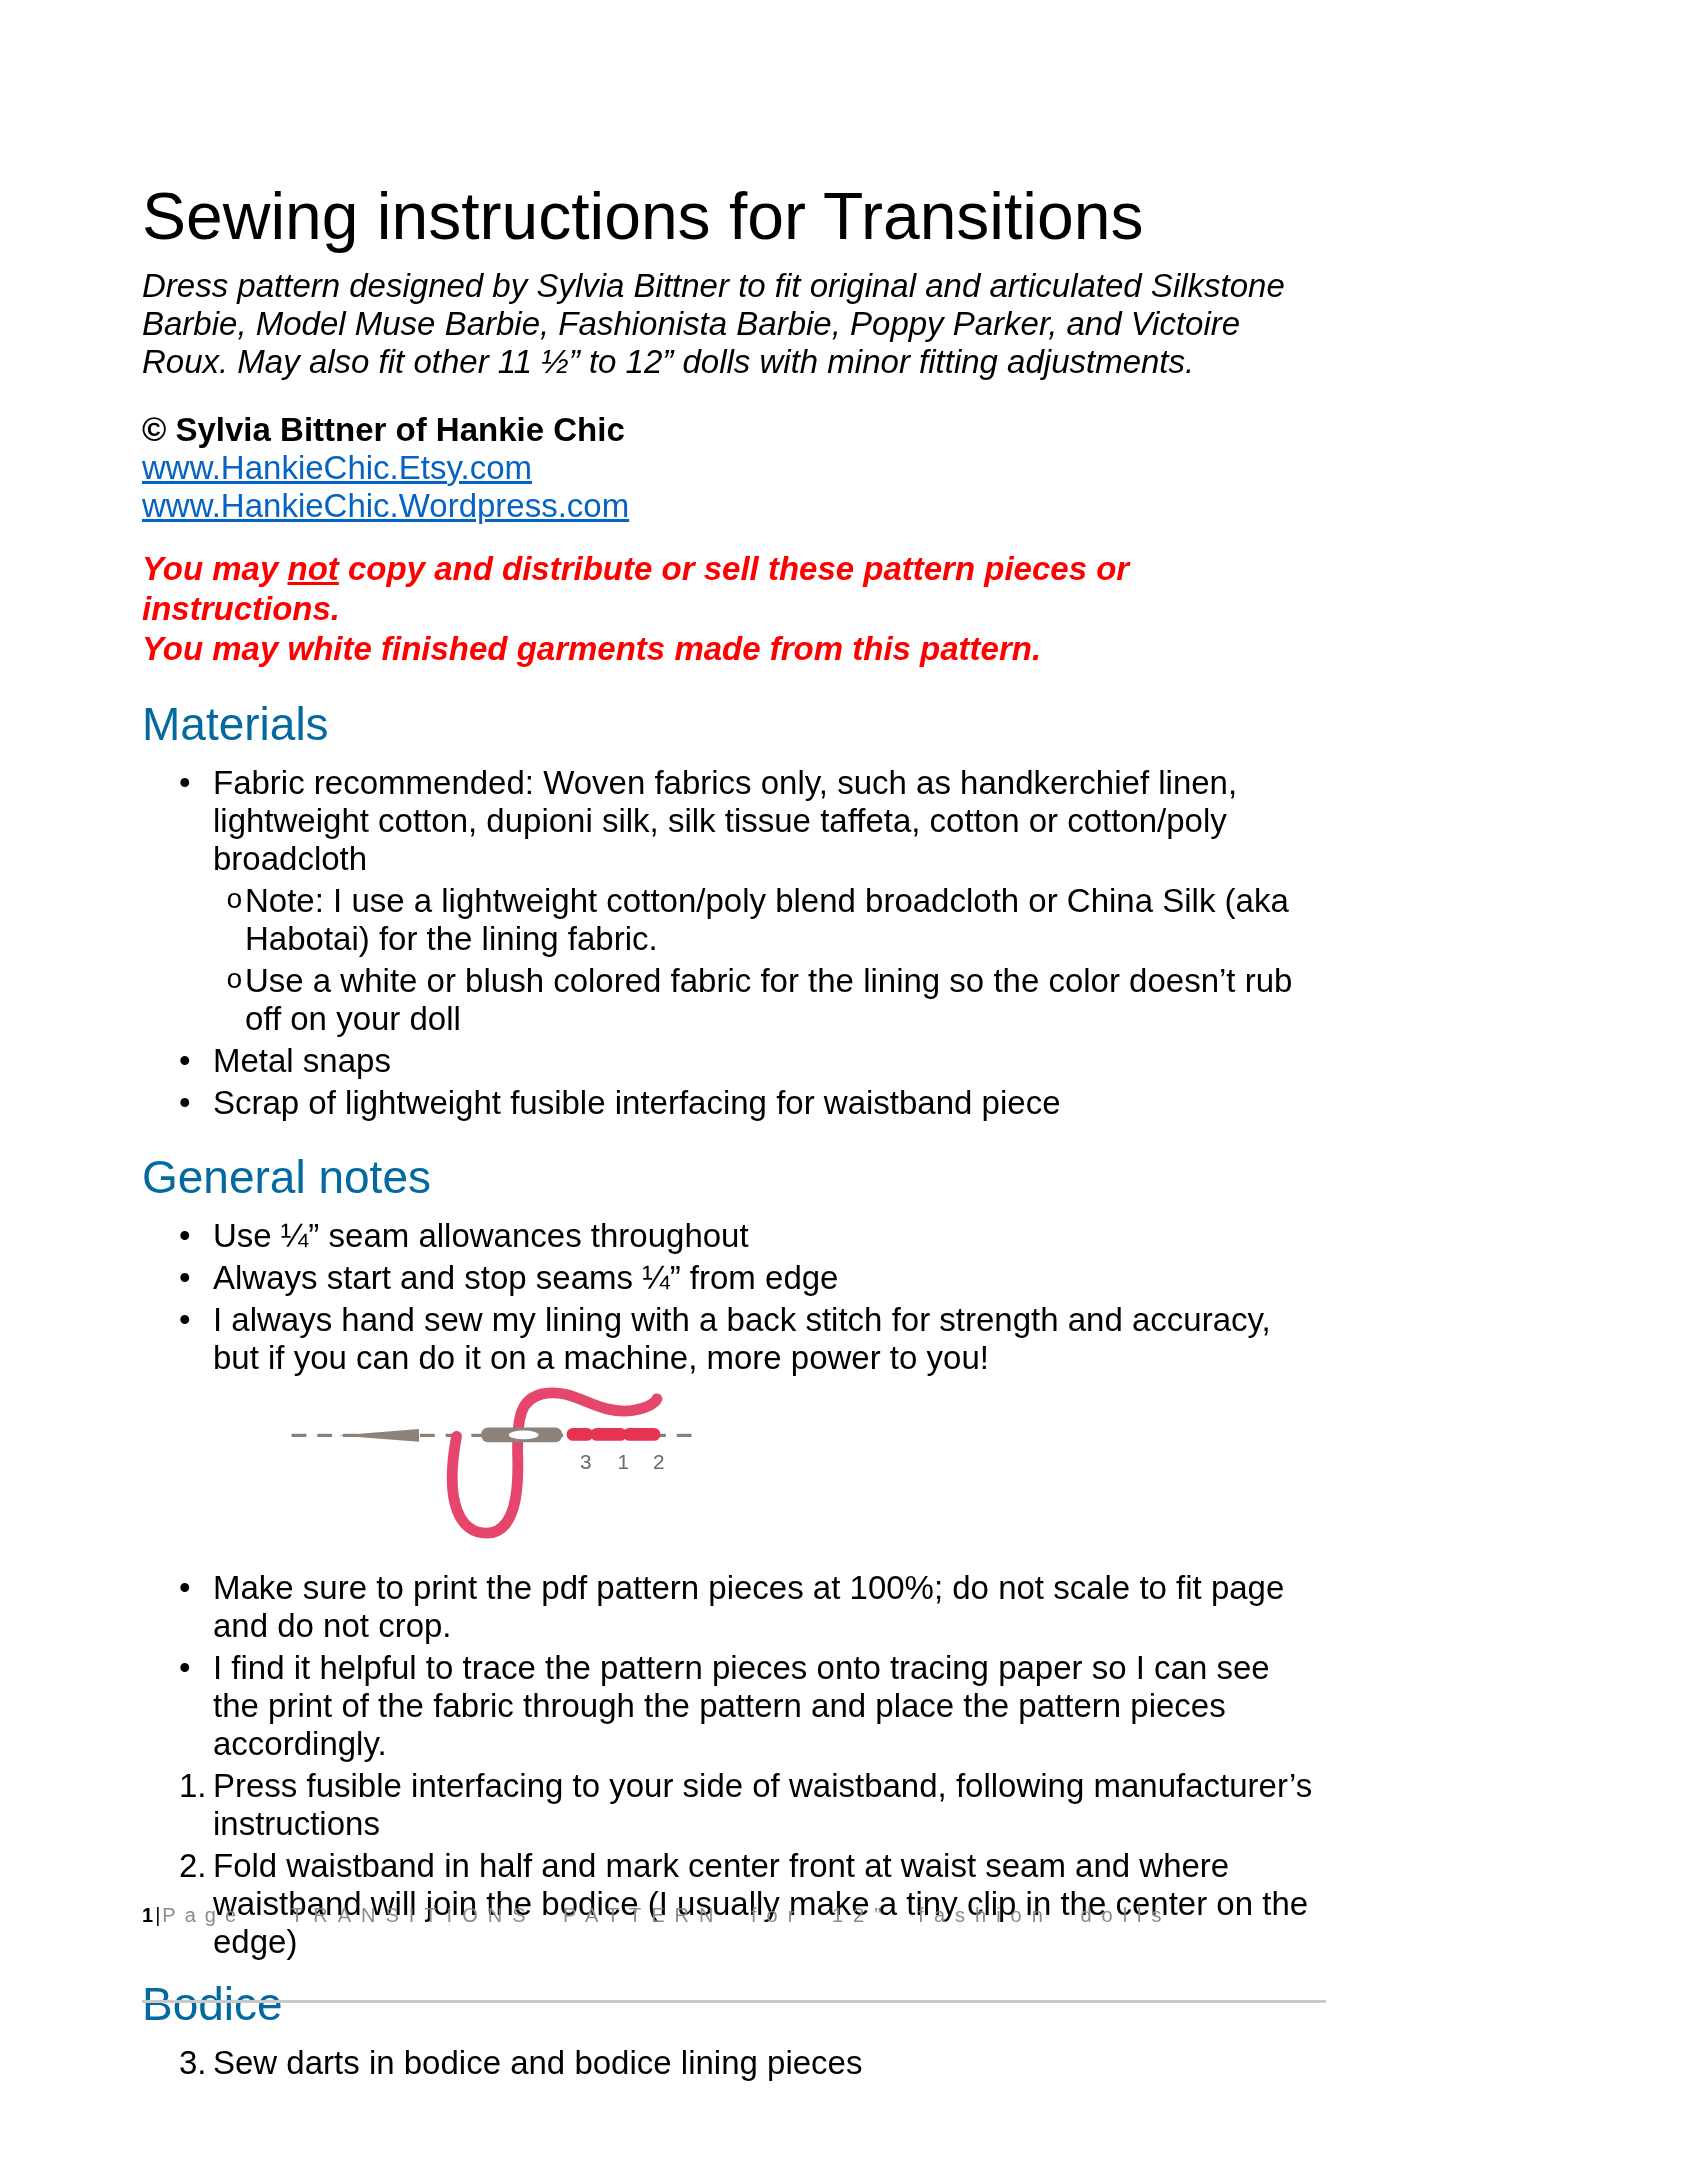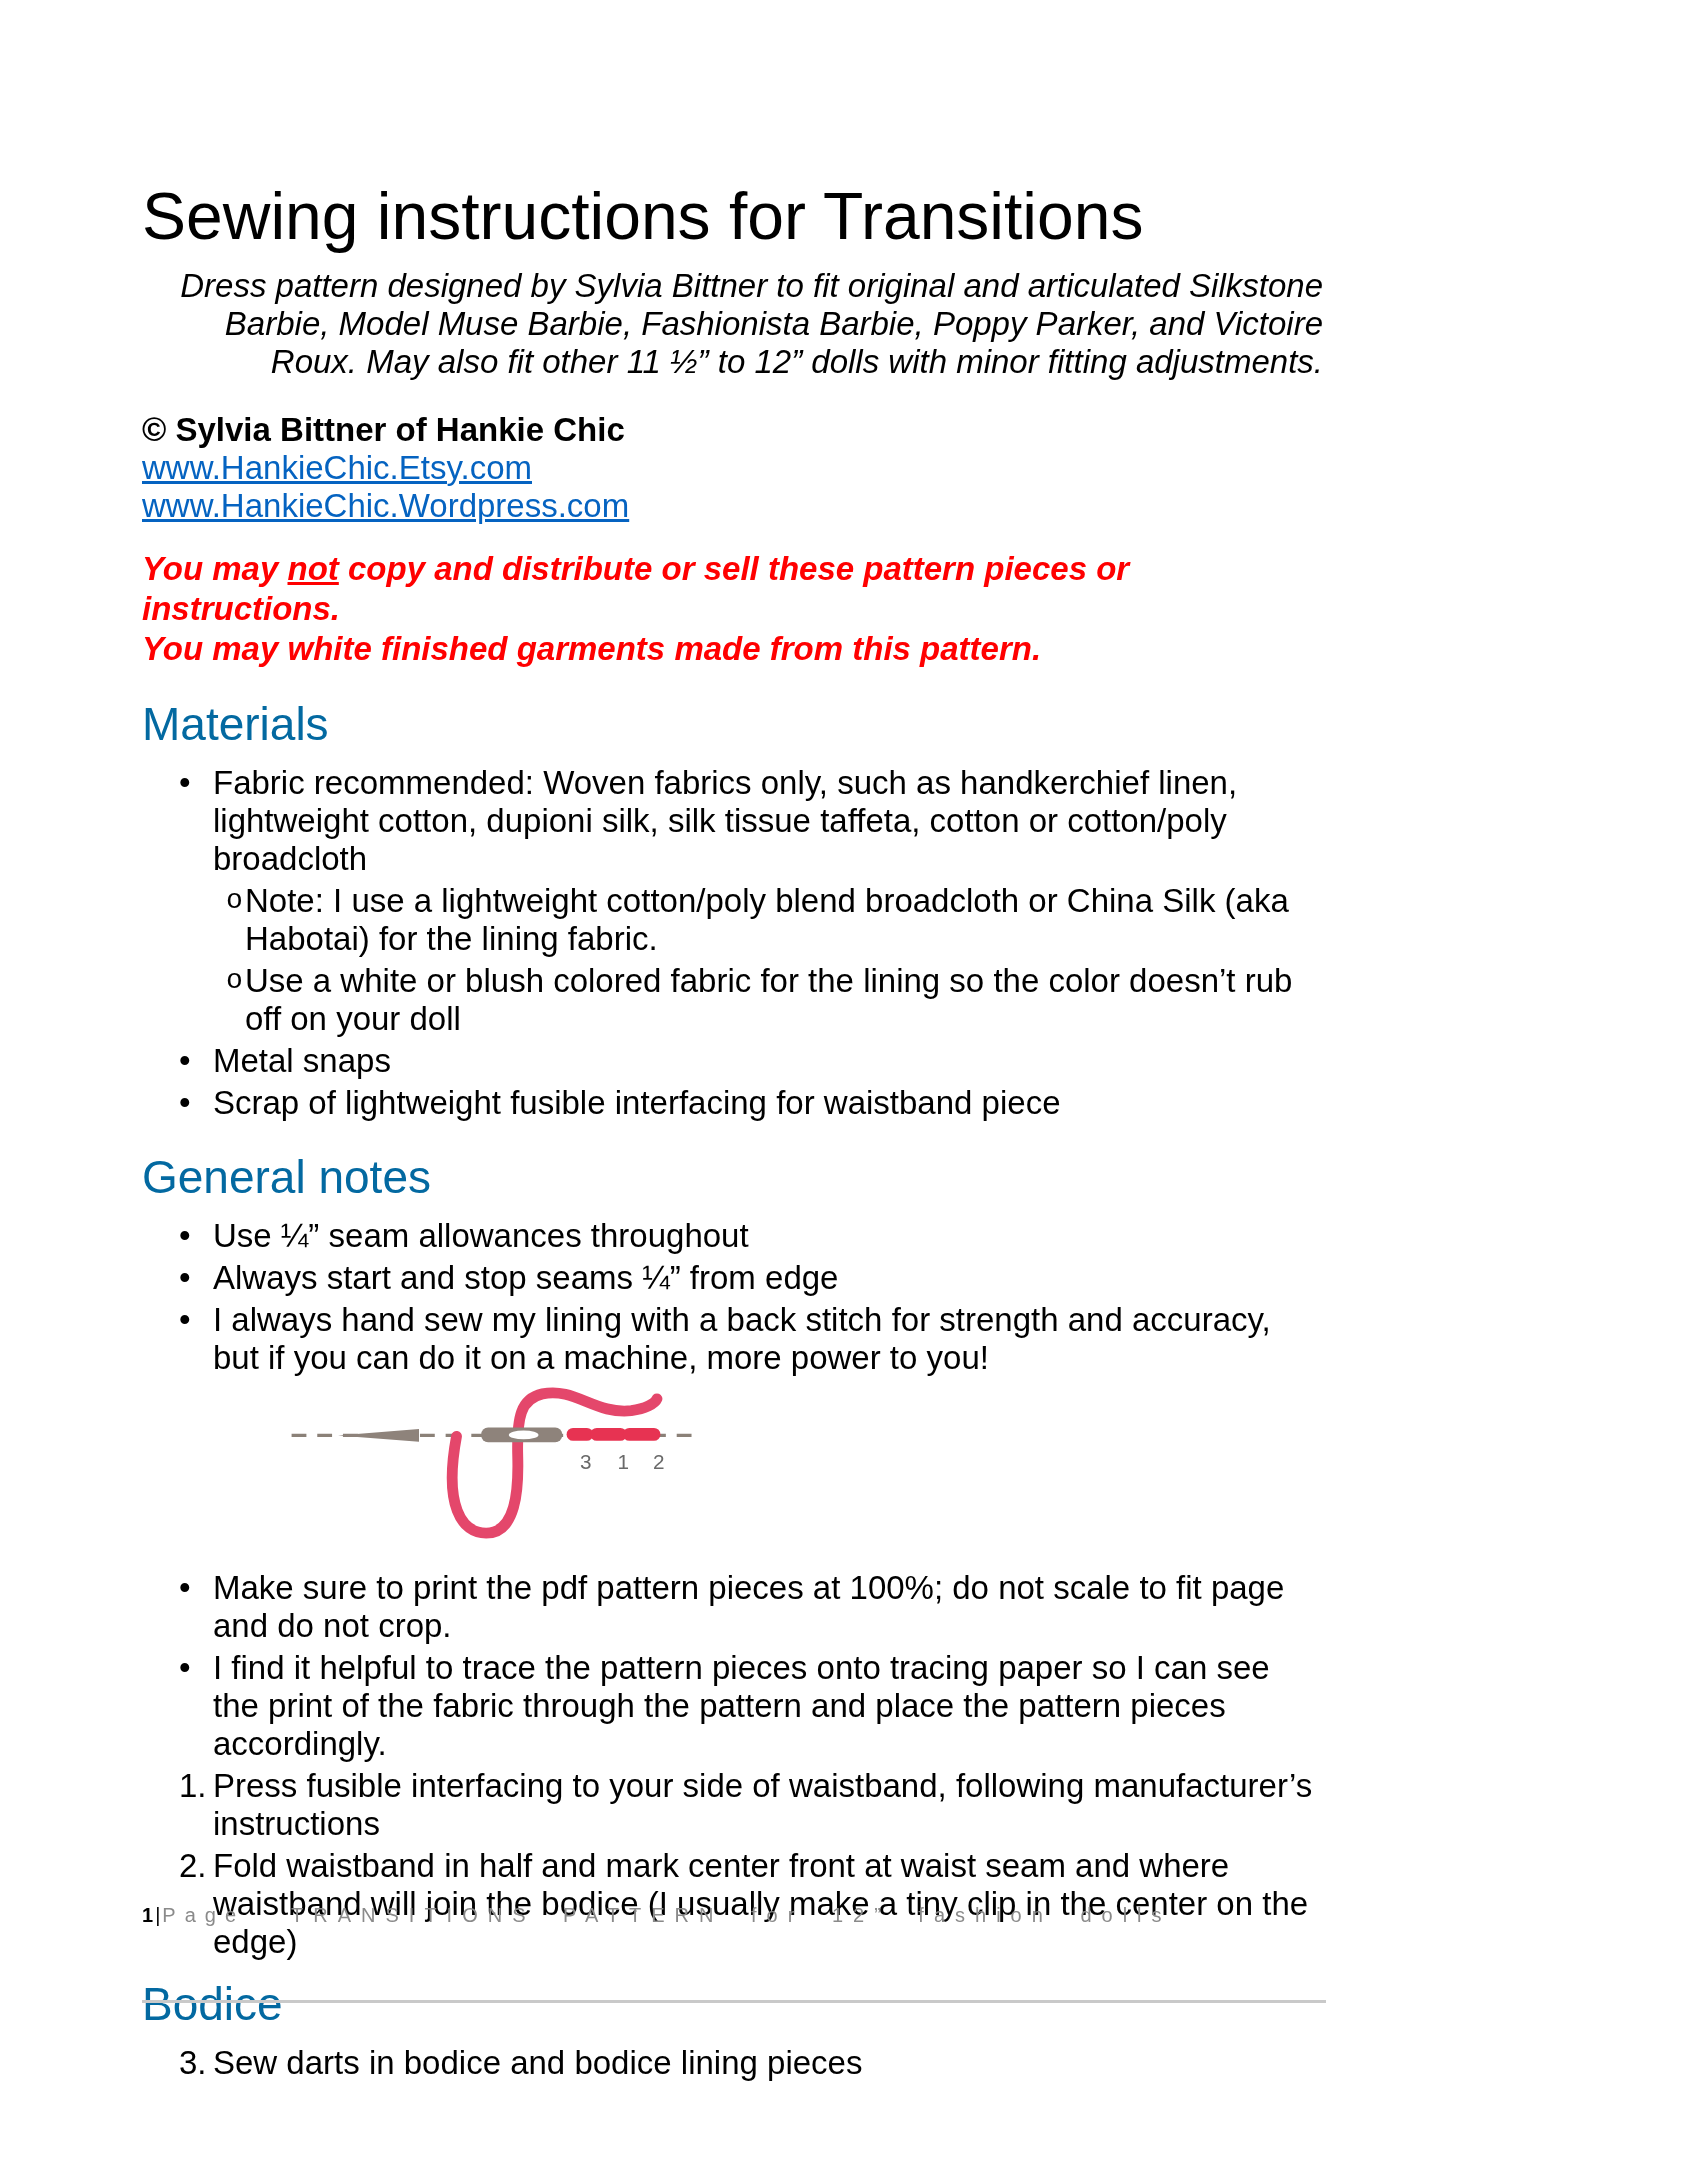--- a/index.html
+++ b/index.html
@@ -1,19 +1,19 @@
 <!DOCTYPE html>
 <html><head>
 <meta charset="utf-8">
 <style>
   html,body{margin:0;padding:0;background:#ffffff;}
   body{width:1683px;height:2178px;overflow:hidden;font-family:"Liberation Sans",sans-serif;color:#000;}
   .page{position:relative;width:1465px;height:2178px;background:#fff;box-sizing:border-box;padding:180px 142px 0 142px;}
   .doc-title{font-size:66px;font-weight:400;line-height:1.1;margin:0 0 14px 0;}
-  .intro{font-size:33px;line-height:38px;font-style:italic;margin:0;text-align:right;}
+  .intro{font-size:33px;line-height:38px;font-style:italic;margin:0;}
   .author{font-size:33px;line-height:38px;font-weight:bold;margin:30px 0 0 0;}
   .link{display:block;font-size:33px;line-height:38px;color:#0563C1;text-decoration:underline;cursor:pointer;}
   .warning{font-size:33px;line-height:40px;font-style:italic;font-weight:bold;color:#FF0000;margin:24px 0 0 0;}
   .warning .uline{text-decoration:underline;}
   h2.sect{font-size:46px;font-weight:400;color:#0369a1;line-height:1.2;margin:28px 0 12px 0;}
   h2.tight{margin-top:16px;}
   .li{display:flex;font-size:33px;line-height:38px;margin:0 0 4px 0;}
   .li .marker{flex:none;width:71px;padding-left:37px;box-sizing:border-box;}
   .li.sub .marker{width:103px;padding-left:84px;font-family:"Liberation Mono",monospace;font-size:28px;}
   .li .txt{flex:1;}

